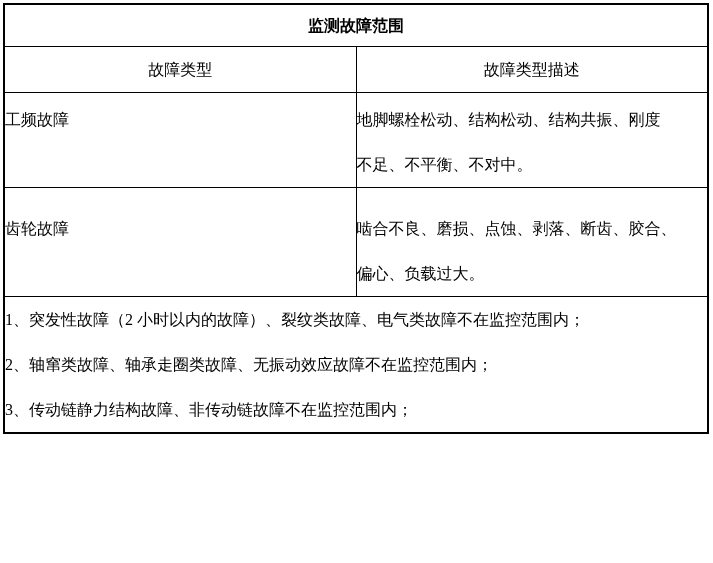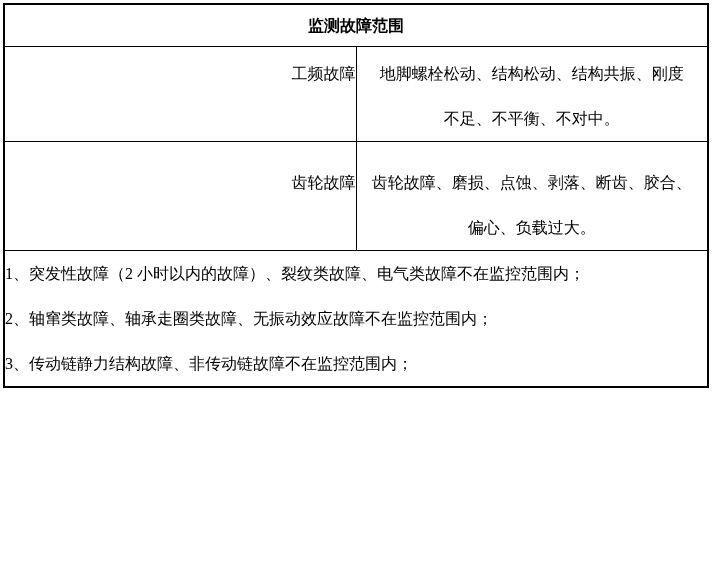--- a/index.html
+++ b/index.html
@@ -45,30 +45,30 @@
   }
   tr.row-two td {
     height: 95px;
     padding-top: 4px;
   }
   tr.row-two-short td {
     height: 92px;
     padding-top: 18px;
   }
   td.type-cell {
-    text-align: right;
+    text-align: left;
     line-height: 45px;
     font-family: Liberation Serif, serif;
   }
   td.desc-cell {
     text-align: center;
   }
   .desc-line {
     line-height: 45px;
-    text-align: center;
+    text-align: left;
     white-space: nowrap;
   }
   tr.row-one td {
     height: 44px;
     line-height: 44px;
     padding-top: 0;
   }
   tr.row-one .desc-line {
     line-height: 44px;
   }
@@ -86,31 +86,35 @@
 </style>
 </head>
 <body>
 
 <div class="page">
   <table class="fault-table">
     <tbody>
         <tr>
       <td class="title-cell" colspan="2">监测故障范围</td>
     </tr>
+    <tr>
+      <td class="header-cell" style="width:353px;">故障类型</td>
+      <td class="header-cell" style="width:353px;">故障类型描述</td>
+    </tr>
     <tr class="row-two">
       <td class="type-cell">工频故障</td>
       <td class="desc-cell">
         <div class="desc-line">地脚螺栓松动、结构松动、结构共振、刚度</div>
         <div class="desc-line">不足、不平衡、不对中。</div>
       </td>
     </tr>
     <tr class="row-two-short">
       <td class="type-cell">齿轮故障</td>
       <td class="desc-cell">
-        <div class="desc-line">齿轮故障、磨损、点蚀、剥落、断齿、胶合、</div>
+        <div class="desc-line">啮合不良、磨损、点蚀、剥落、断齿、胶合、</div>
         <div class="desc-line">偏心、负载过大。</div>
       </td>
     </tr>
     <tr>
       <td class="notes-cell" colspan="2">
         <div class="note-line">1、突发性故障（2 小时以内的故障）、裂纹类故障、电气类故障不在监控范围内；</div>
         <div class="note-line">2、轴窜类故障、轴承走圈类故障、无振动效应故障不在监控范围内；</div>
         <div class="note-line">3、传动链静力结构故障、非传动链故障不在监控范围内；</div>
       </td>
     </tr>

